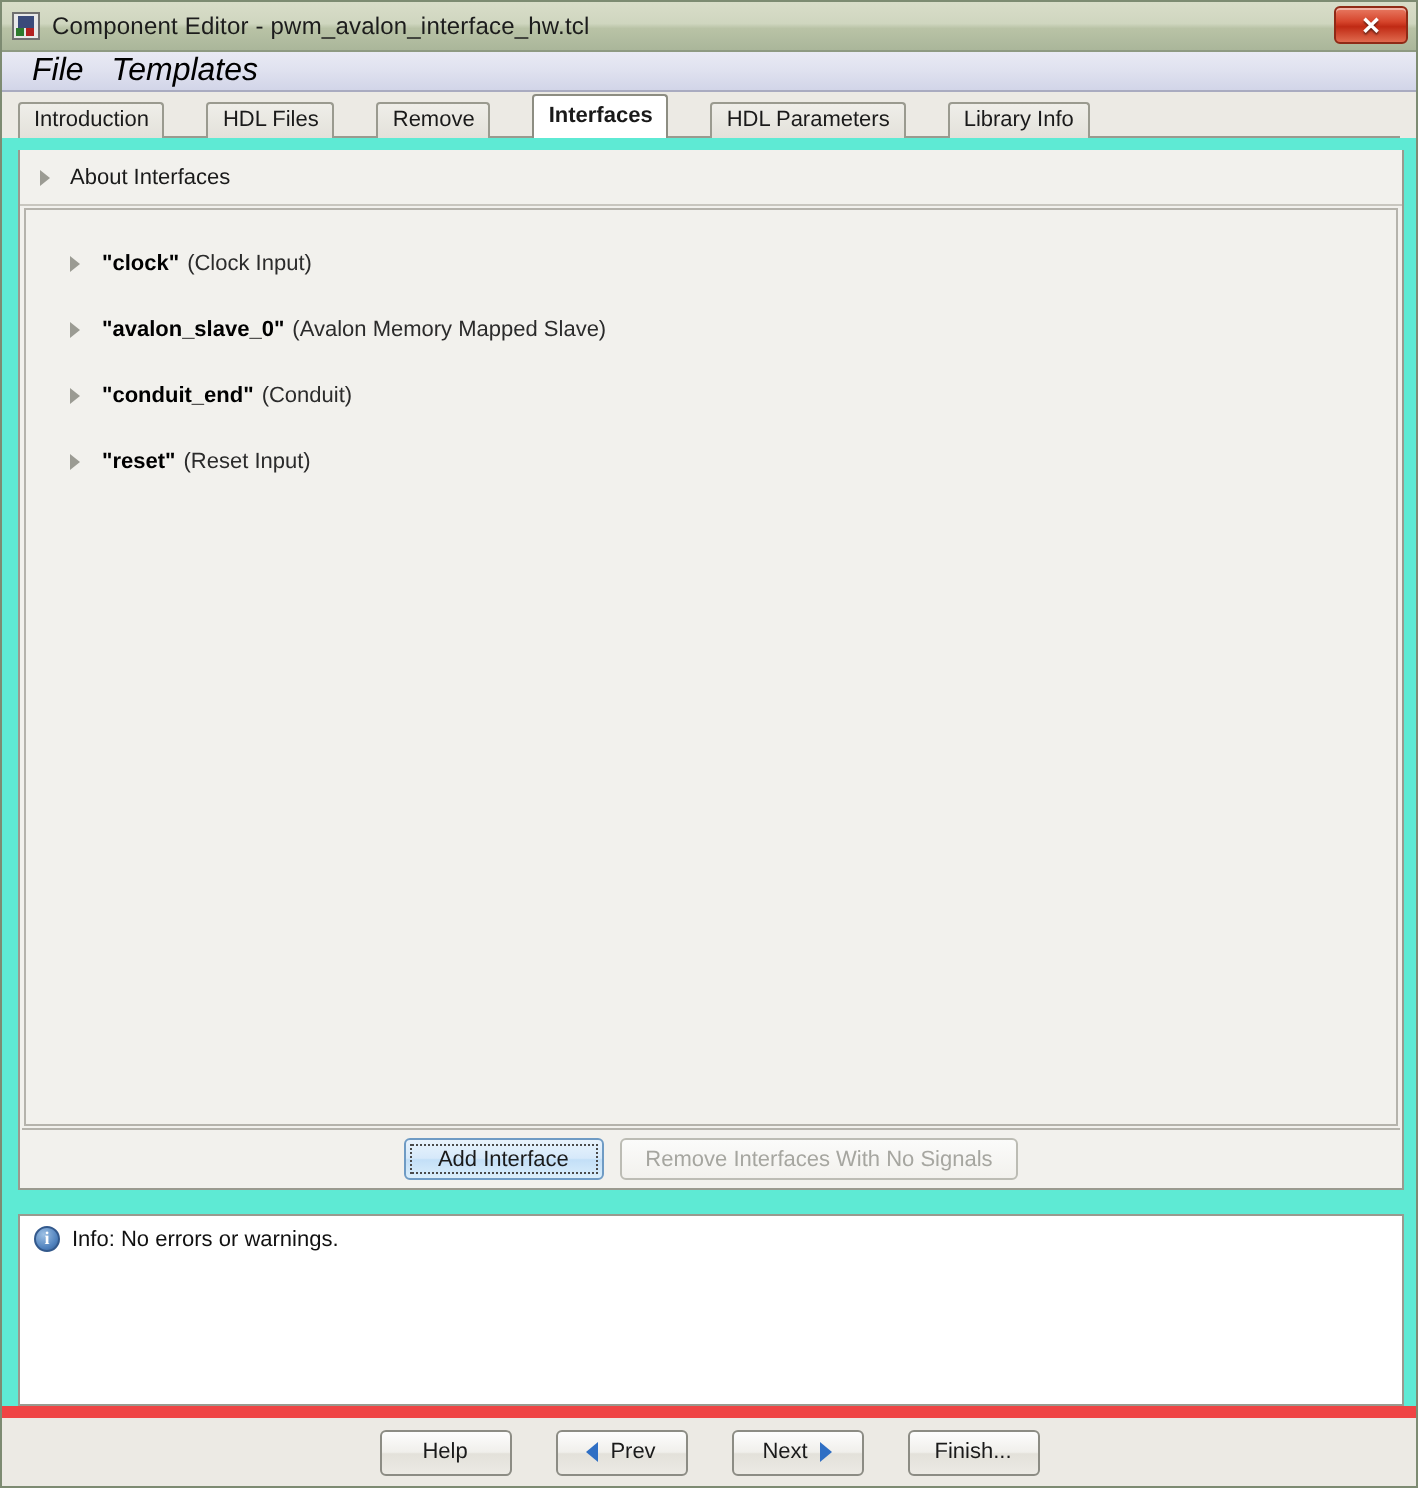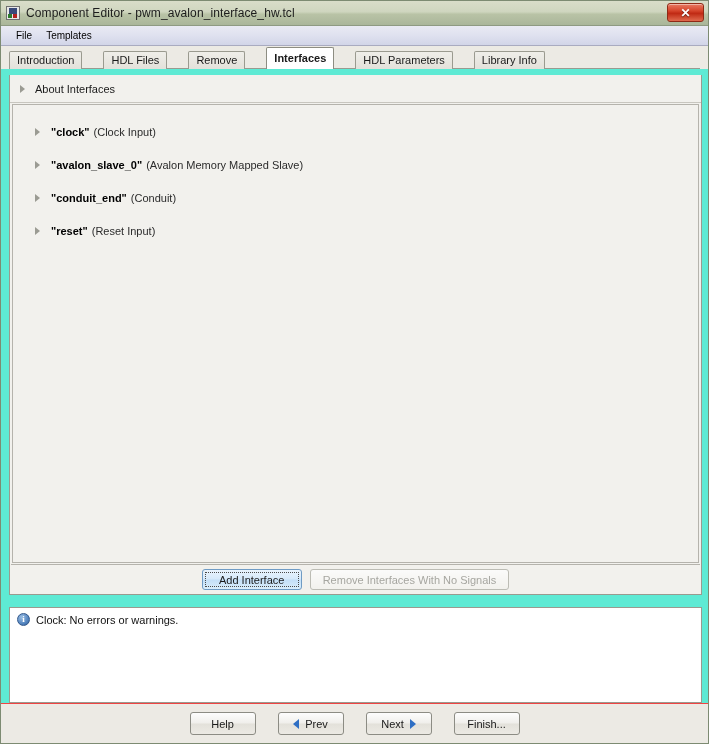--- a/index.html
+++ b/index.html
@@ -70,24 +70,25 @@
   
   #menubar {
     height: 20px;
     background: linear-gradient(to bottom, #e9eaf4 0%, #dfe1ef 50%, #d2d5e8 100%);
     border-bottom: 1px solid #a9abc0;
     display: flex;
     align-items: center;
     padding-left: 8px;
   }
   .menu-item {
-    font-size: 10px;
+    font-size: 16px;
     color: #000;
     padding: 2px 7px;
     cursor: default;
+    font-style: italic;
   }
 
   
   #tabstrip {
     position: relative;
     height: 23px;
     background: #eceae4;
     padding-left: 8px;
     display: flex;
     align-items: flex-end;
@@ -264,21 +265,21 @@
     line-height: 1;
   }
   #info-text { font-size: 11px; color: #111; }
 
   
   #footer {
     position: absolute;
     left: 0; right: 0; bottom: 0;
     height: 40px;
     background: #eceae4;
-    border-top: 1px solid #ef4444;
+    border-top: 6px solid #ef4444;
     display: flex;
     align-items: center;
     justify-content: center;
     gap: 22px;
   }
   #footer .btn { height: 23px; min-width: 66px; padding: 0 10px; }
   .tri-left {
     width: 0; height: 0;
     border-right: 6px solid #2f6fc4;
     border-top: 5px solid transparent;
@@ -369,21 +370,21 @@
       <div class="btn disabled" id="remove-interfaces-btn">
         <span>Remove Interfaces With No Signals</span>
       </div>
     </div>
 
   </div>
 
   <div id="info-panel">
     <div id="info-row">
       <span class="info-icon">i</span>
-      <span id="info-text">Clock: No errors or warnings.</span>
+      <span id="info-text">Info: No errors or warnings.</span>
     </div>
   </div>
 
   <div id="footer">
     <div class="btn">
       <span>Help</span>
     </div>
     <div class="btn">
       <span class="tri-left"></span>
       <span>Prev</span>

